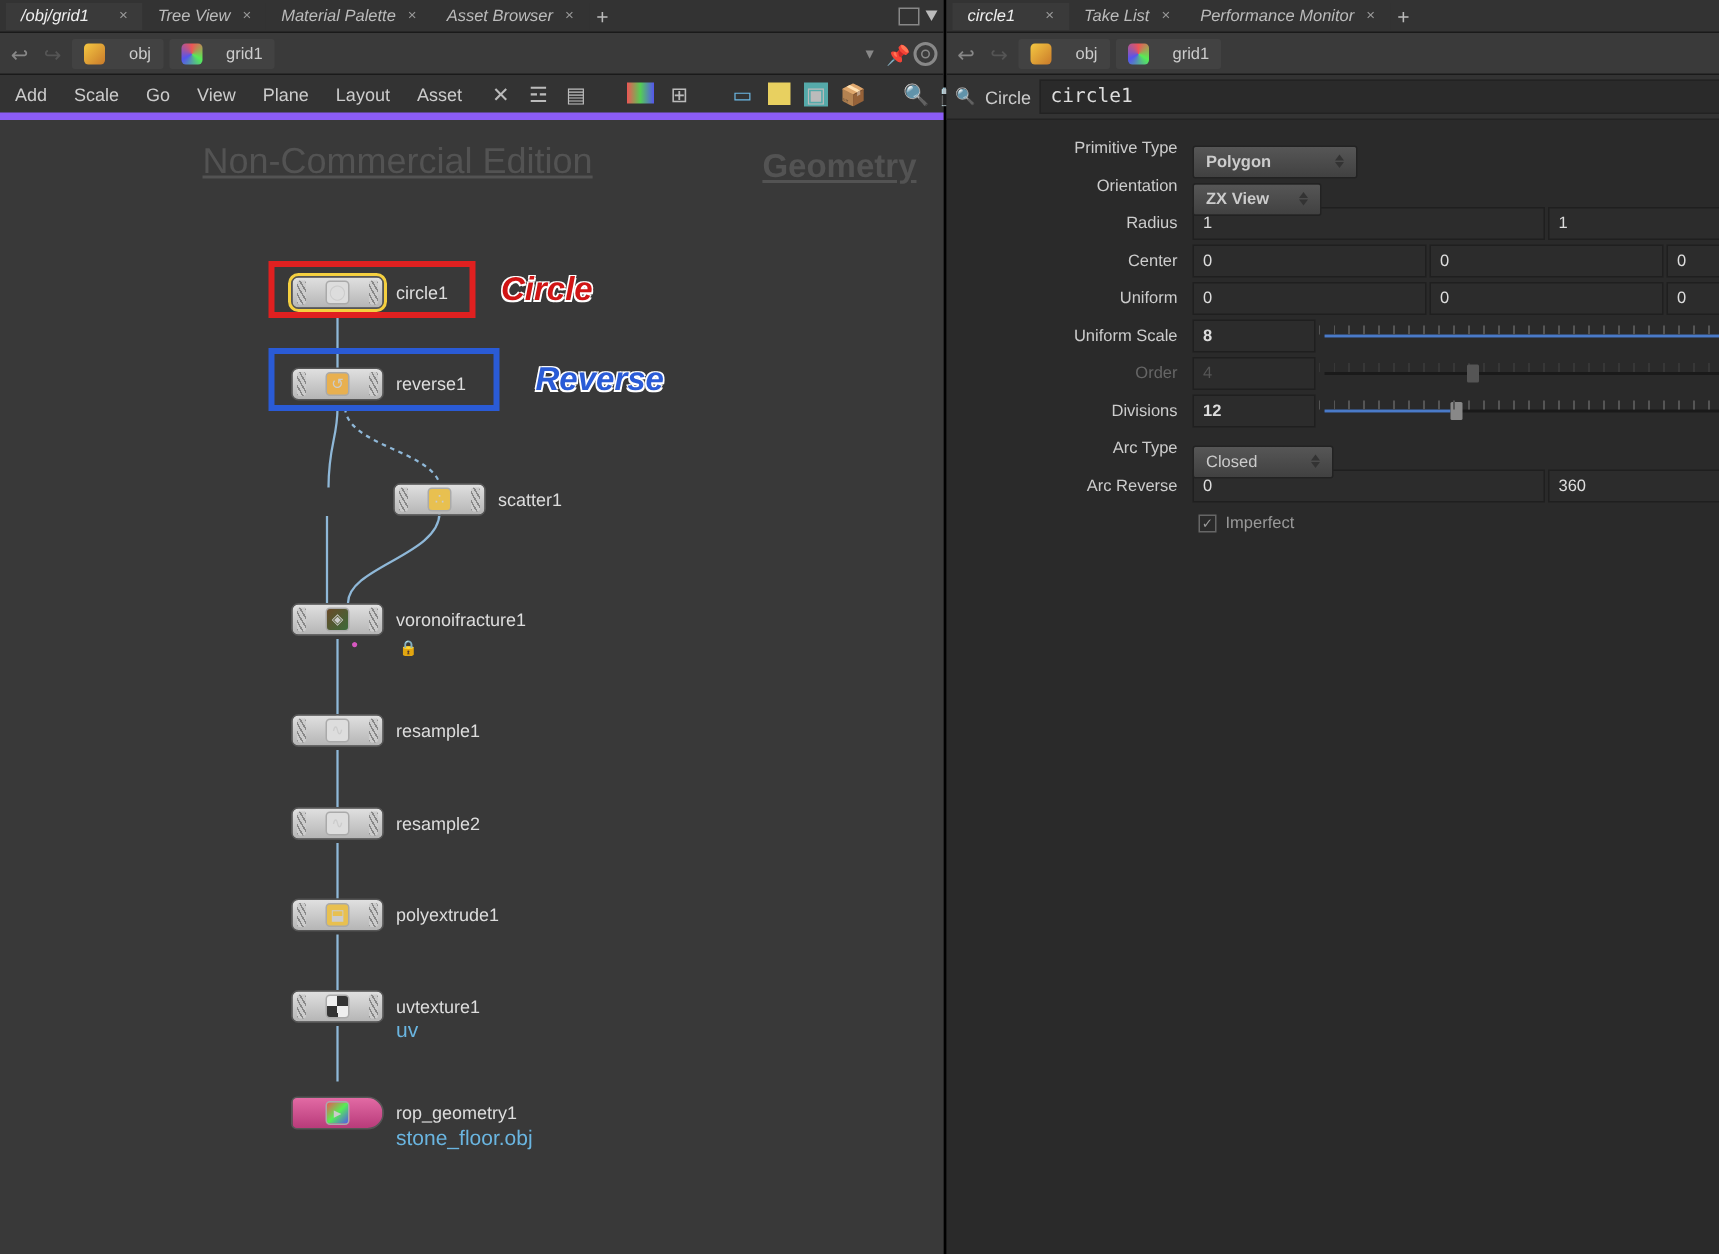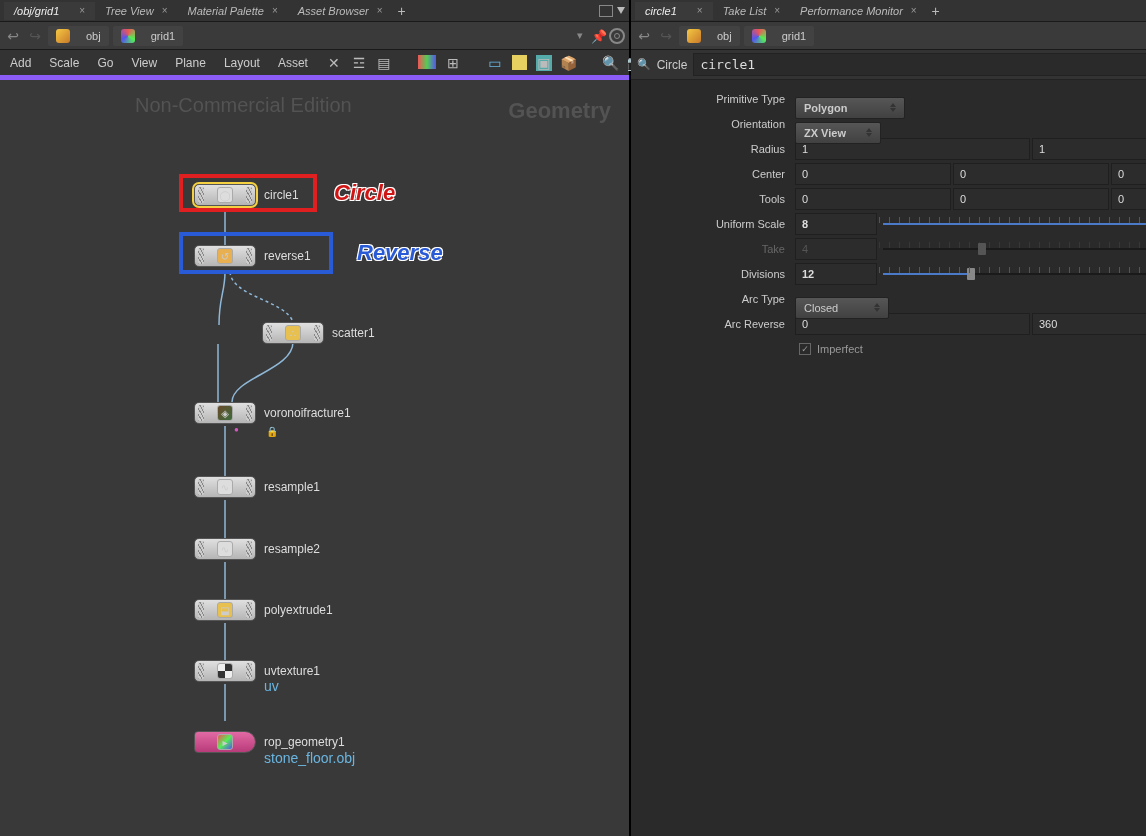--- a/index.html
+++ b/index.html
@@ -26,22 +26,22 @@
   .pin { width:14px; height:14px; color:#999; font-size:13px; }
   .target { width:16px; height:16px; border:2px solid #888; border-radius:50%; position:relative; }
   .target::after { content:""; position:absolute; inset:3px; border:1px solid #888; border-radius:50%; }
   
   .menubar { display:flex; align-items:center; height:30px; background:#333; border-bottom:5px solid #8b5cf6; padding:0 10px; gap:18px; font-size:12px; }
   .menubar .tools { margin-left:auto; display:flex; gap:9px; }
   .tool-icon { width:16px; height:16px; display:flex; align-items:center; justify-content:center; color:#bbb; font-size:14px; }
   .tool-icon.grid { background:linear-gradient(90deg,#e55,#5c5,#55e); width:18px; height:14px; }
   
   .network { flex:1; position:relative; background:#393939; overflow:hidden; }
-  .watermark { position:absolute; top:14px; left:135px; font-size:20px; color:#535353; font-weight:400; }
-  .context { position:absolute; top:18px; right:18px; font-size:22px; color:#535353; font-weight:600; }
+  .watermark { position:absolute; top:14px; left:135px; font-size:24px; color:#535353; font-weight:400;text-decoration:underline; }
+  .context { position:absolute; top:18px; right:18px; font-size:22px; color:#535353; font-weight:600;text-decoration:underline; }
   
   .node { position:absolute; display:flex; align-items:center; }
   .node-body { width:62px; height:22px; background:linear-gradient(180deg,#e0e0e0,#b5b5b5); border:1px solid #555; border-radius:5px; display:flex; align-items:center; justify-content:center; position:relative; }
   .node-body::before, .node-body::after { content:""; position:absolute; width:6px; top:2px; bottom:2px; background:repeating-linear-gradient(60deg,#888,#888 1px,#ccc 1px,#ccc 3px); }
   .node-body::before { left:3px; border-radius:2px; }
   .node-body::after { right:3px; border-radius:2px; }
   .node-body.sel { outline:2px solid #f5d040; }
   .node-icon { width:16px; height:16px; border-radius:3px; background:#ddd; border:1px solid #aaa; display:flex; align-items:center; justify-content:center; font-size:10px; }
   .node-label { margin-left:8px; color:#ddd; font-size:12px; }
   .node-sub { position:absolute; font-size:14px; color:#6ab5e0; }
@@ -314,41 +314,41 @@
       </div>
       <div class="param-row">
         <div class="param-label">Center</div>
         <div class="param-field">
           <input class="num-in" style="flex: 1 1 0%;" value="0">
           <input class="num-in" style="flex: 1 1 0%;" value="0">
           <input class="num-in" style="flex: 1 1 0%;" value="0">
         </div>
       </div>
       <div class="param-row">
-        <div class="param-label">Tools</div>
+        <div class="param-label">Uniform</div>
         <div class="param-field">
           <input class="num-in" style="flex: 1 1 0%;" value="0">
           <input class="num-in" style="flex: 1 1 0%;" value="0">
           <input class="num-in" style="flex: 1 1 0%;" value="0">
         </div>
       </div>
       <div class="param-row">
         <div class="param-label">Uniform Scale</div>
         <div class="param-field">
           <input class="num-in" style="width: 82px; font-weight: bold;" value="8">
           <div class="slider">
             <div class="slider-track">
                 <div class="slider-fill" style="width:80%"></div>
               </div>
             <div class="slider-ticks"></div>
           </div>
         </div>
       </div>
       <div class="param-row">
-        <div class="param-label dim">Take</div>
+        <div class="param-label dim">Order</div>
         <div class="param-field">
           <input class="num-in dim" style="width: 82px;" disabled="" value="4">
           <div class="slider">
             <div class="slider-track">
                 <div class="slider-thumb" style="left:25%;background:#555"></div>
               </div>
             <div class="slider-ticks" style="opacity:.3"></div>
           </div>
         </div>
       </div>

